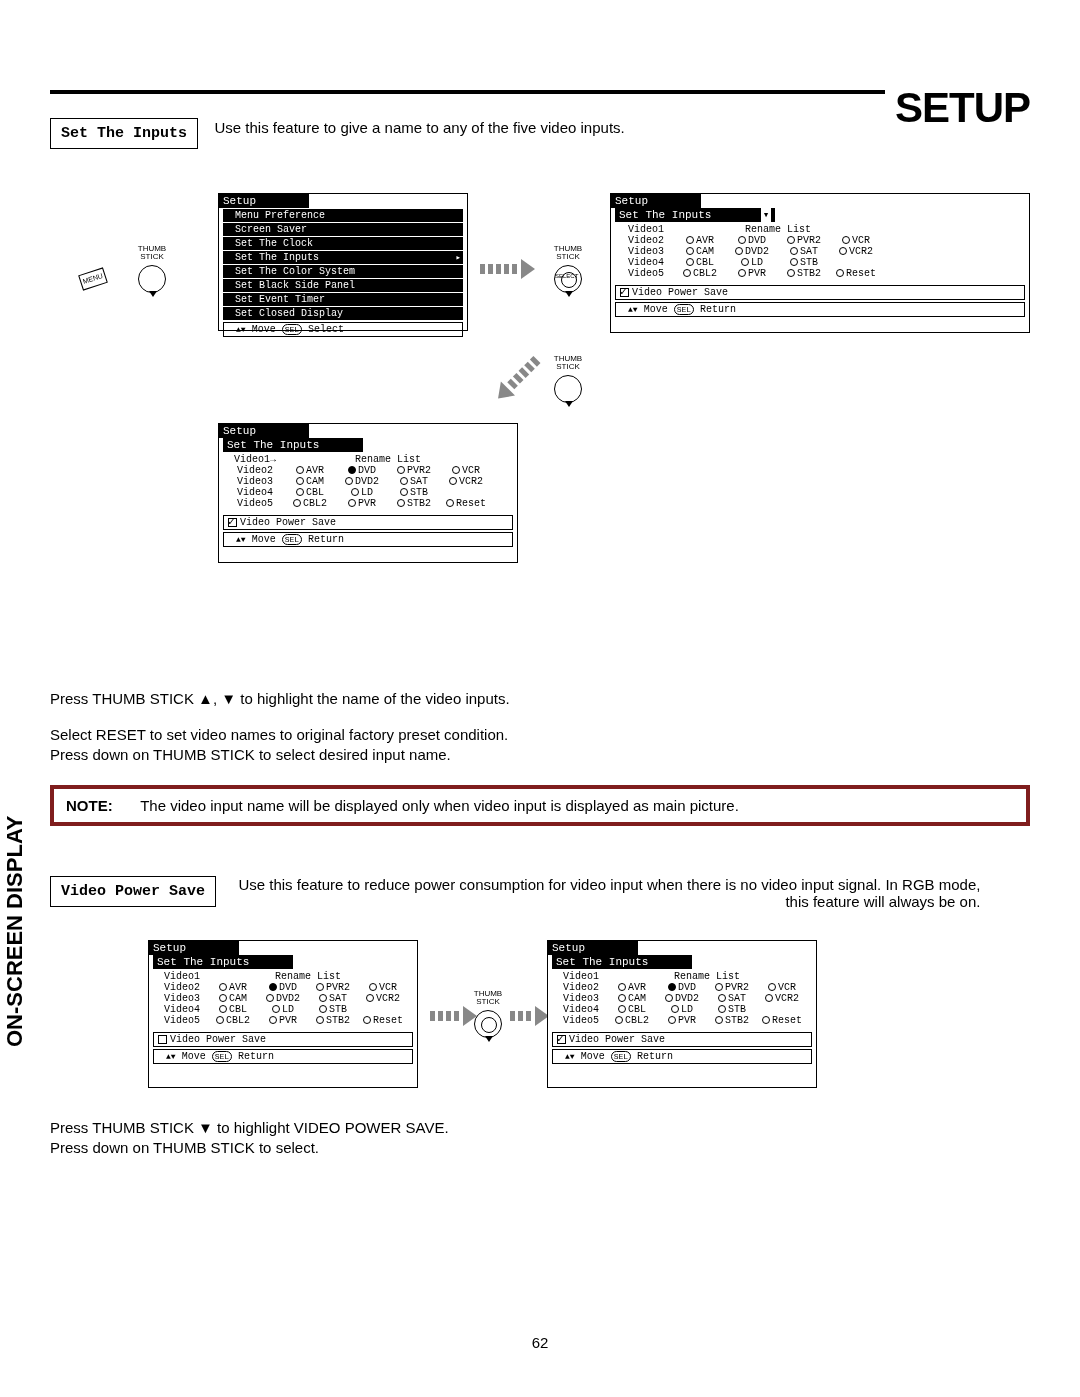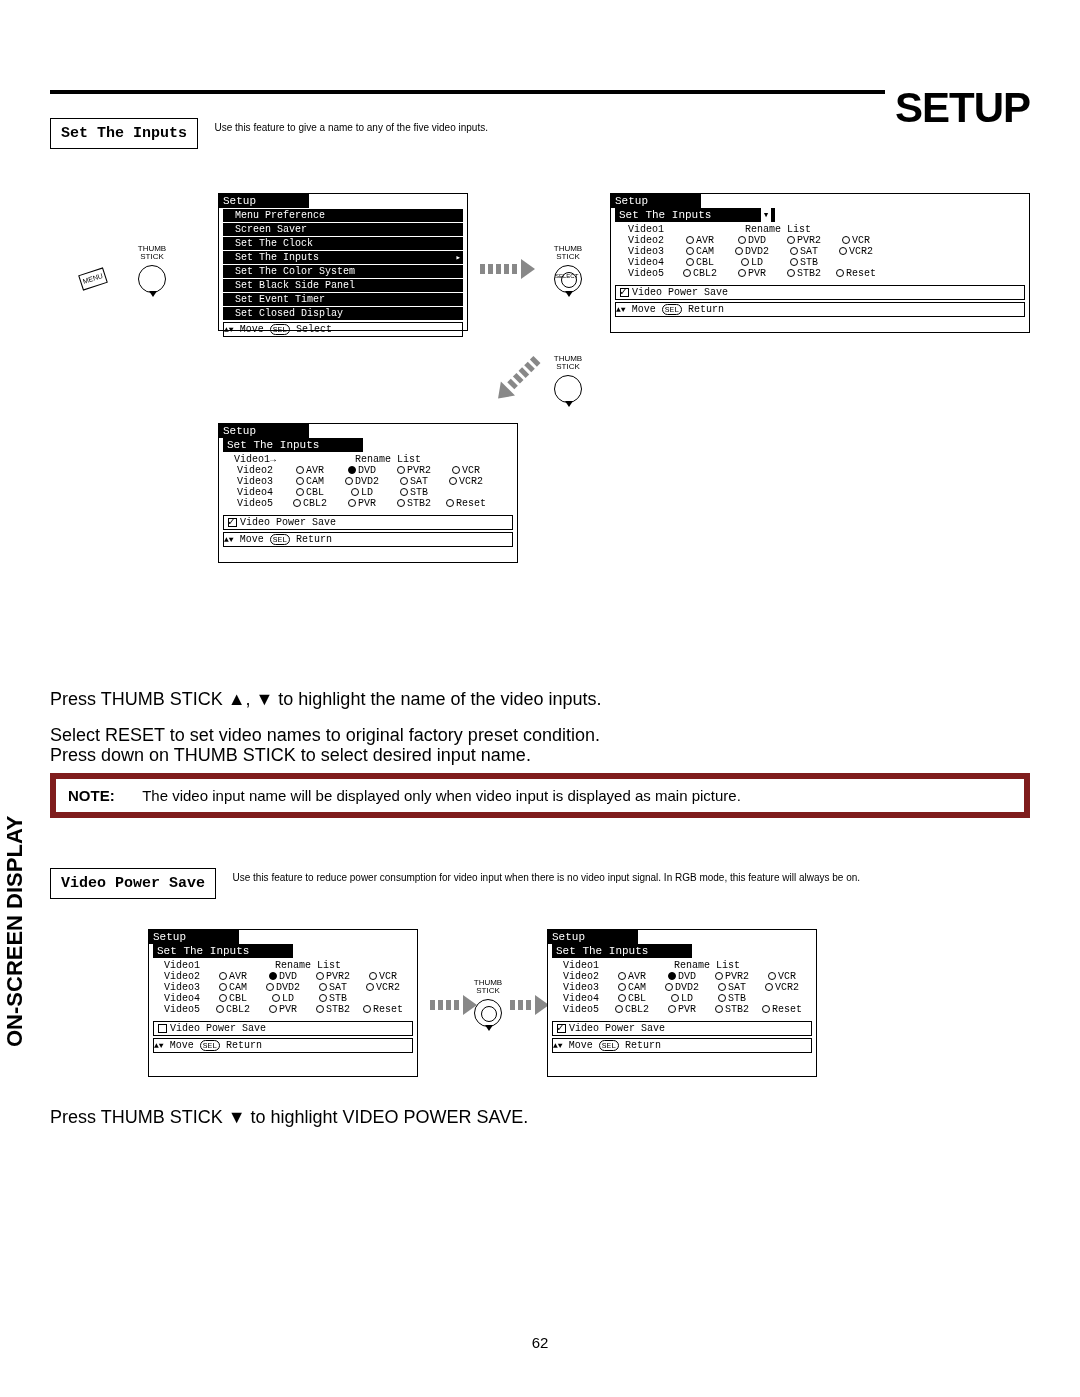--- a/index.html
+++ b/index.html
@@ -26,42 +26,43 @@
     border: 1px solid #000;
     padding: 6px 10px;
     font-family: "Courier New", monospace;
     font-weight: bold;
     font-size: 15px;
     display: inline-block;
     vertical-align: top;
   }
   .section-desc {
     display: inline-block;
-    font-size: 10px;
+    font-size: 15px;
     padding-left: 12px;
     vertical-align: middle;
     max-width: 760px;
+    text-align: right;
   }
   .section1 { margin-top: 24px; position: relative; }
   .section1 .section-label-box { position: relative; top: 0; }
   .section2 { margin-top: 50px; position: relative; }
   .diagrams1 { position: relative; height: 480px; margin-top: 44px; }
   .diagrams2 { position: relative; height: 170px; margin-top: 30px; }
   .osd {
     position: absolute;
     border: 1px solid #000;
     background: #fff;
     font-family: "Courier New", monospace;
     font-size: 11px;
   }
   .osd .titlebar { background: #000; color: #fff; padding: 1px 4px; display: inline-block; min-width: 90px; }
   .osd .row { padding: 0 4px; line-height: 14px; white-space: nowrap; }
   .osd .row.bar { background: #000; color: #fff; display: inline-block; }
   .osd .foot {
-    border: 1px solid #000; margin: 2px 4px 4px 4px; padding: 1px 0;
+    border: 1px solid #000; margin: 2px 4px 4px 4px; padding: 1px 12px;
     font-size: 10px;
   }
   .rename-grid {
     display: grid;
     grid-template-columns: 60px 52px 52px 52px 52px;
     column-gap: 2px;
     padding: 2px 8px 4px 8px;
     font-size: 10px;
     text-align: center;
   }
@@ -105,23 +106,23 @@
   }
   .arrow .stripes span {
     width: 5px; height: 10px; background: #888;
   }
   .arrow .head {
     width: 0; height: 0; border-top: 10px solid transparent;
     border-bottom: 10px solid transparent; border-left: 14px solid #888;
     margin-left: 4px;
   }
   .arrow.down { transform: rotate(135deg); }
-  .instr { font-size: 18px; line-height: 20px; margin-top: 16px; }
+  .instr { font-size: 15px; line-height: 20px; margin-top: 16px; }
   .note-box {
-    border: 6px solid #7f1d1d; padding: 8px 12px; margin-top: 8px;
+    border: 4px solid #7f1d1d; padding: 8px 12px; margin-top: 20px;
     font-size: 15px;
   }
   .note-box .nlabel { font-weight: bold; display: inline-block; width: 70px; vertical-align: top; }
   .note-box .ntext { display: inline-block; width: calc(100% - 80px); }
   .side-tab {
     position: absolute; left: -22px; bottom: 310px;
     transform: rotate(-90deg); transform-origin: left bottom;
     font-weight: bold; font-size: 22px; letter-spacing: 0px;
     text-transform: uppercase;
   }
@@ -411,18 +412,19 @@
           <span class="tri-up"></span><span class="tri-dn"></span>
           <span>Move</span>
           <span class="sel-pill">SEL</span>
           <span>Return</span>
         </div>
       </div>
     </div>
 
     <div class="instr" style="margin-top:8px;">
       <div>Press THUMB STICK ▼ to highlight VIDEO POWER SAVE.</div>
+      <div>Press down on THUMB STICK to select.</div>
     </div>
   </div>
 
   <div class="side-tab">On-Screen Display</div>
   <div class="pagenum">62</div>
 </div>
 
 </body></html>

